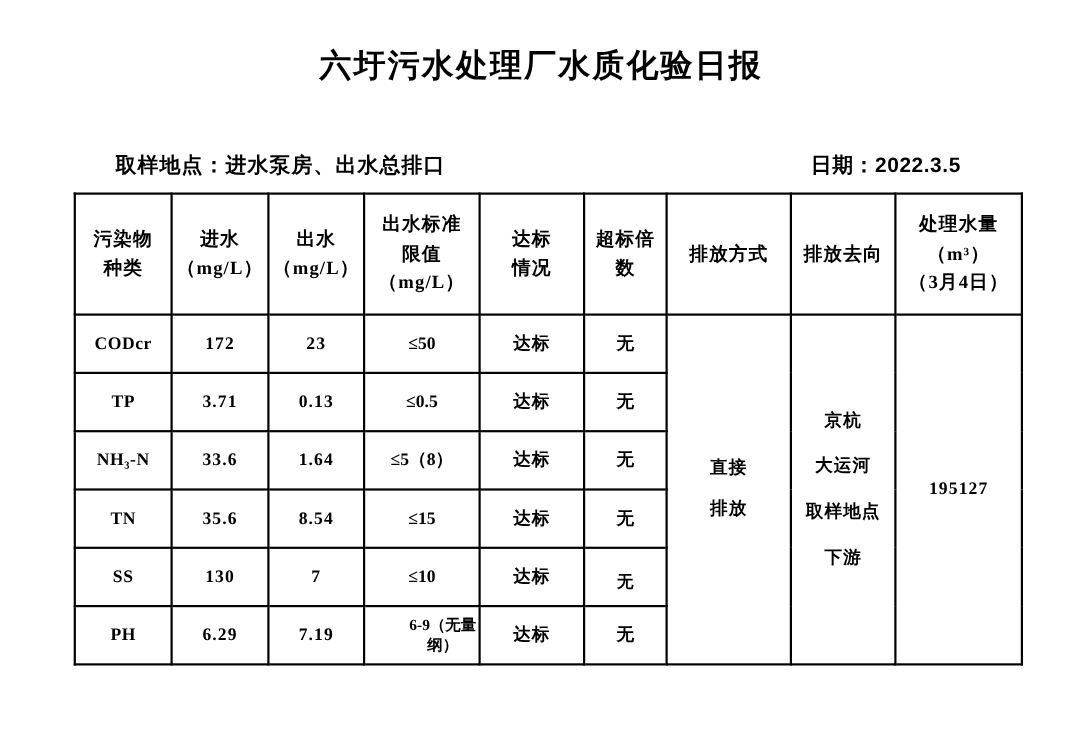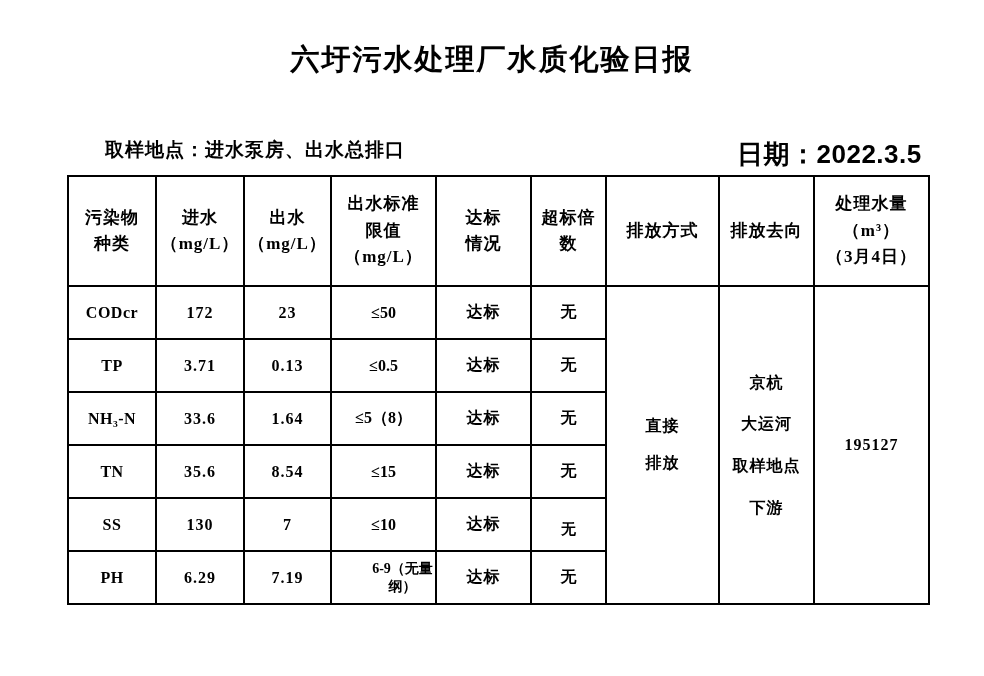--- a/index.html
+++ b/index.html
@@ -32,21 +32,21 @@
     font-weight: 700;
     letter-spacing: 1px;
     white-space: pre-line;
     text-align: center;
   }
   .date {
     position: absolute;
     left: 737px;
     top: 137px;
     font-family: "Liberation Sans", "DejaVu Sans", sans-serif;
-    font-size: 26px;
+    font-size: 19px;
     font-weight: 700;
     letter-spacing: 0.5px;
     white-space: pre-line;
   }
   table.report {
     position: absolute;
     left: 67px;
     top: 175px;
     border-collapse: collapse;
     table-layout: fixed;

